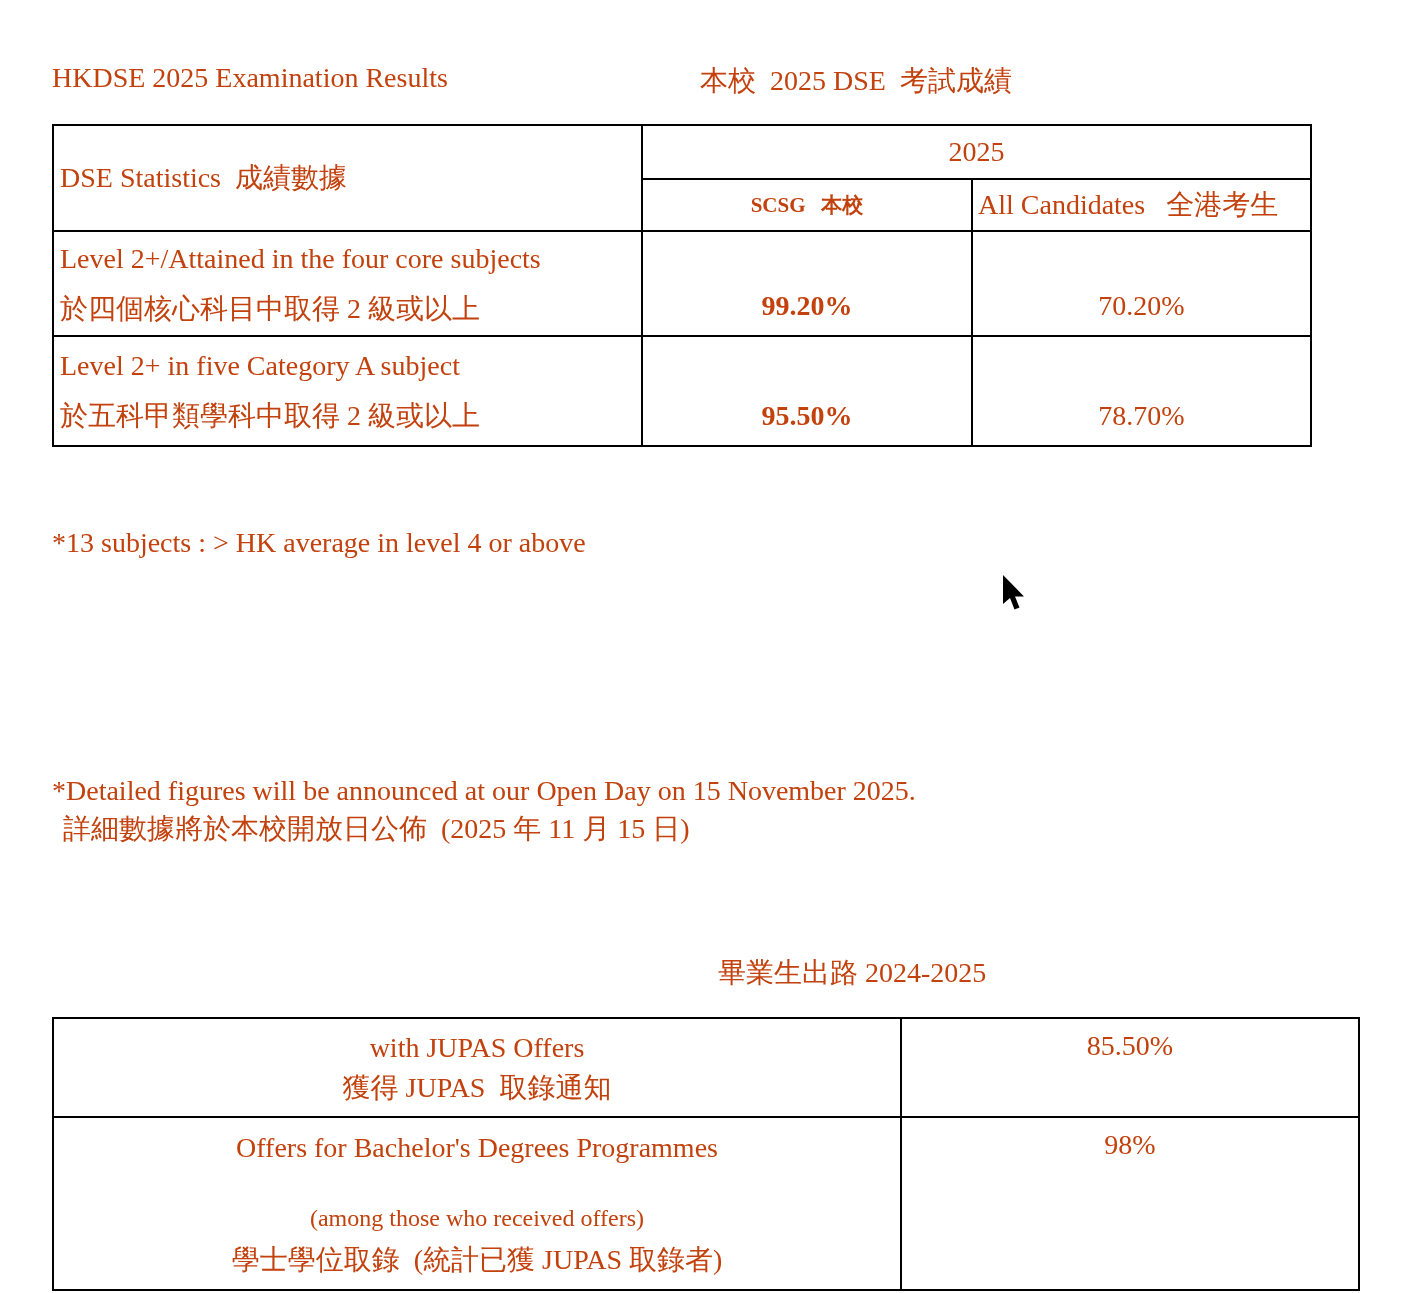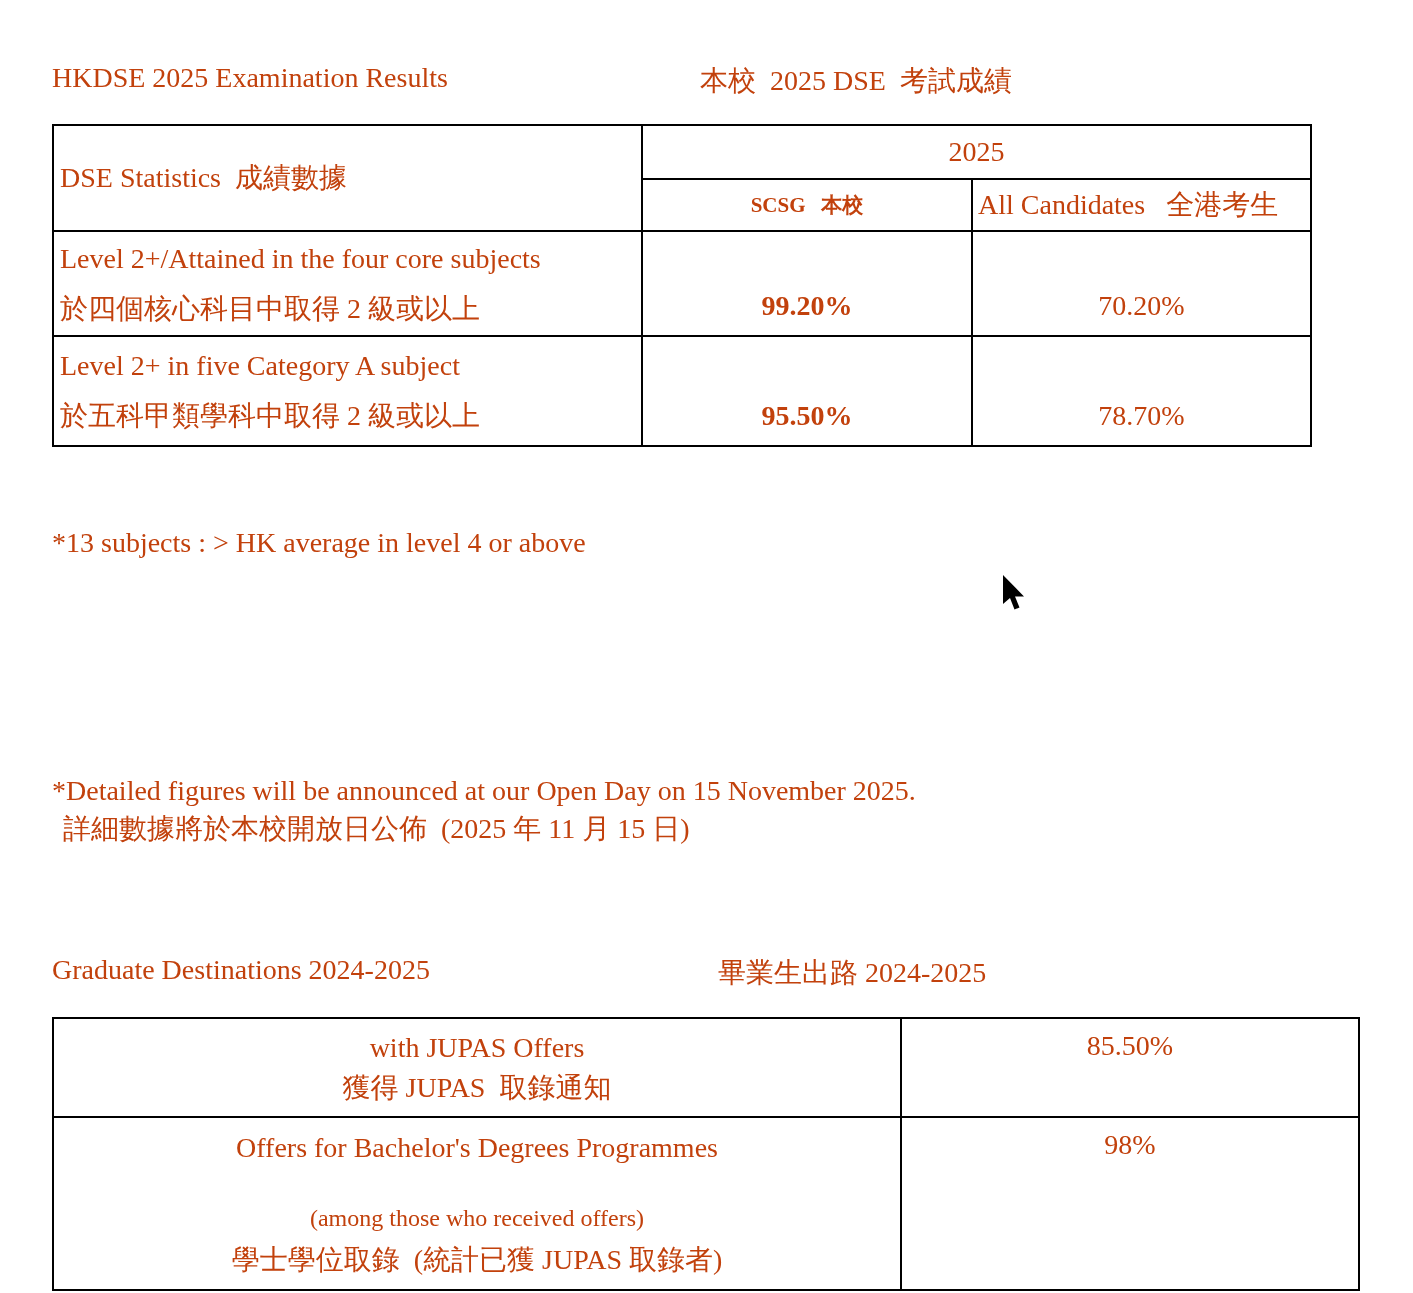--- a/index.html
+++ b/index.html
@@ -103,21 +103,20 @@
     </tbody>
   </table>
 
   <div class="abs note-line" style="left:52px; top:524px;" data-bind="notes.subjects_en">*13 subjects : &gt; HK average in level 4 or above</div>
 
 
   <div class="abs note-line" style="left:52px; top:740px;margin-top:32px;" data-bind="notes.open_day_en">*Detailed figures will be announced at our Open Day on 15 November 2025.</div>
 
   <div class="abs note-line" style="left:63px; top:810px;" data-bind="notes.open_day_zh">詳細數據將於本校開放日公佈  (2025 年 11 月 15 日)</div>
 
-  <span class="abs" style="left:52px; top:954px;" data-bind="destinations.title_en">Graduate Destinations 2024-2025</span>
   <span class="abs" style="left:718px; top:954px;" data-bind="destinations.title_zh">畢業生出路 2024-2025</span>
 
   <table class="t2 abs" style="left:52px; top:1017px;">
     <colgroup>
       <col style="width:848px">
         <col style="width:458px">
     </colgroup>
     <tbody>
       <tr class="destrow-1">
         <td class="cell-label">

